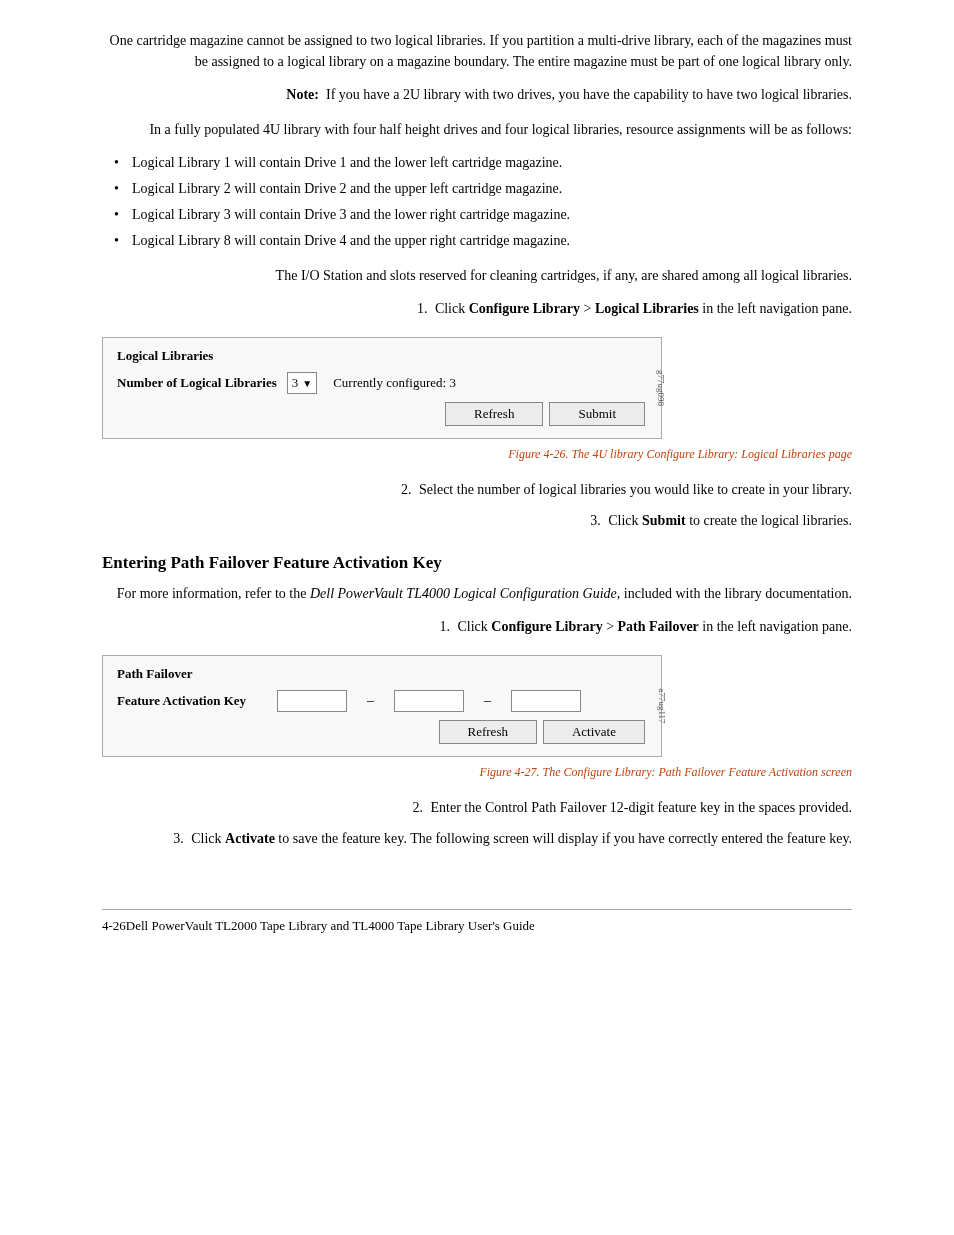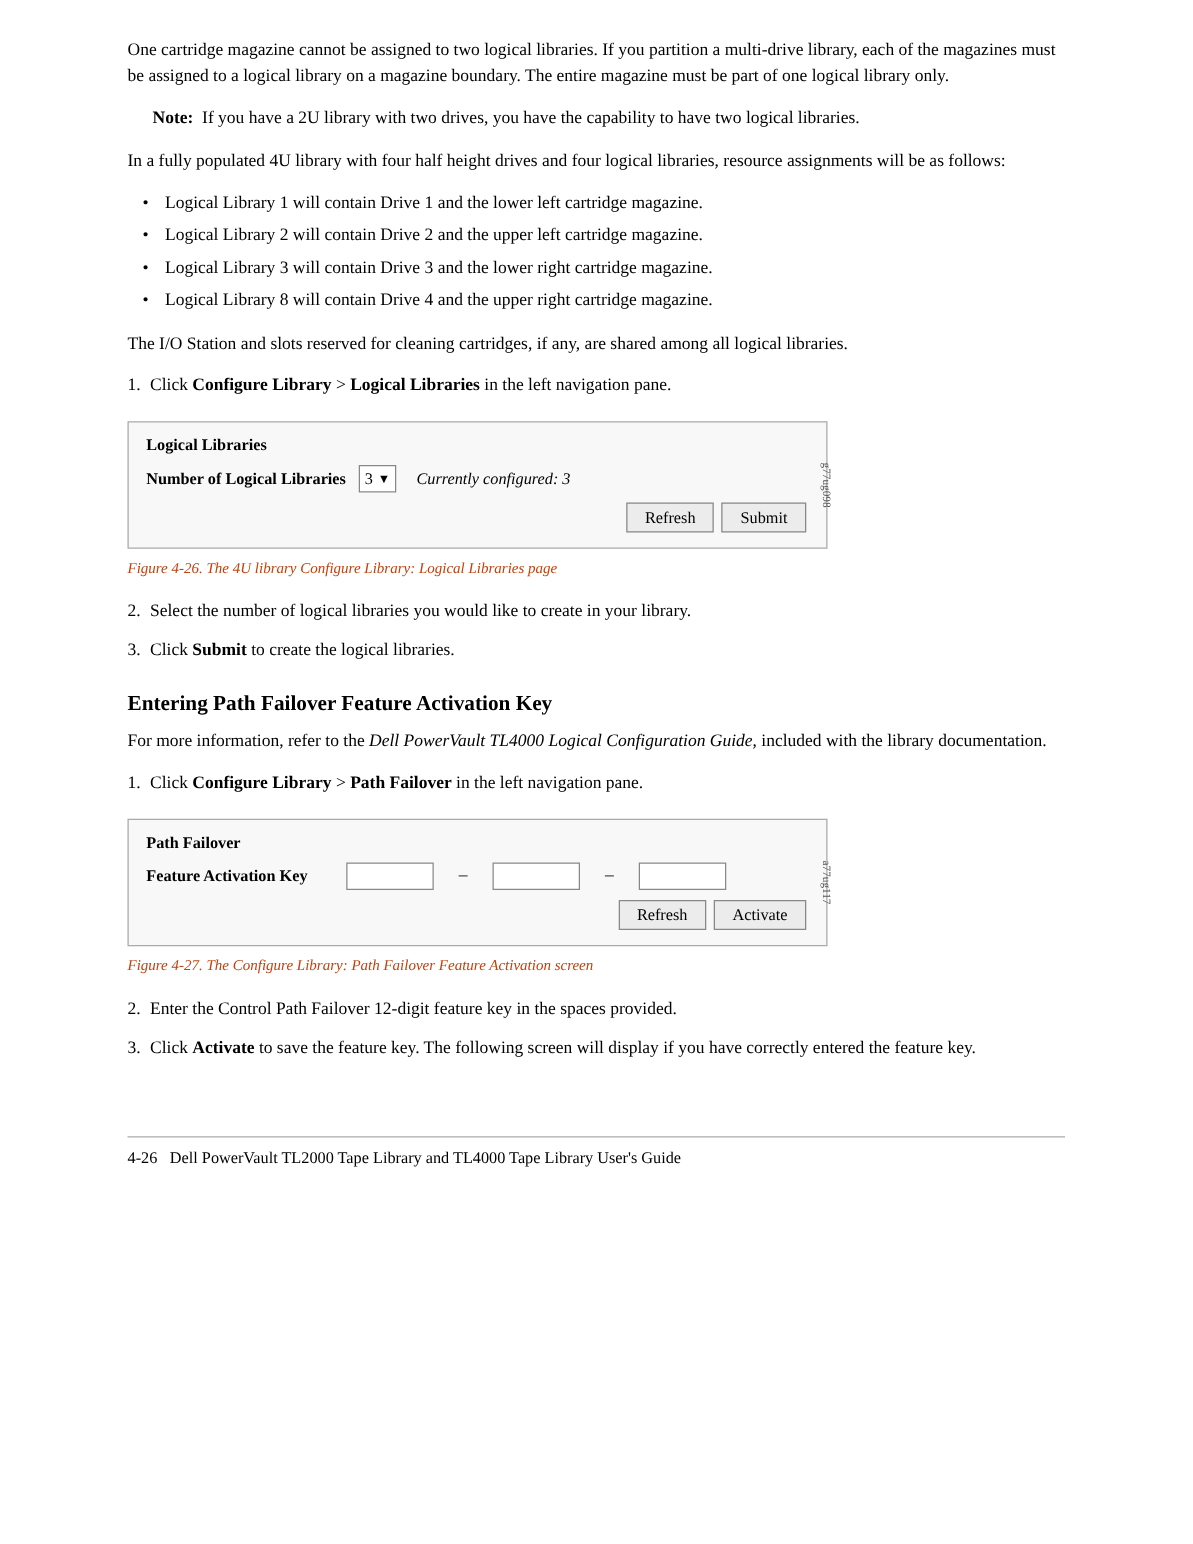--- a/index.html
+++ b/index.html
@@ -12,20 +12,21 @@
       min-height: 1235px;
       padding: 30px 60px 40px 60px;
     }
     .page-content {
       max-width: 750px;
       margin: 0 auto;
     }
     p {
       margin-bottom: 12px;
       line-height: 1.5;
+      text-align: right;
     }
     .note-block {
       margin-bottom: 14px;
       padding-left: 20px;
     }
     .note-label {
       font-weight: bold;
     }
     .bullet-list {
       margin: 8px 0 14px 30px;
@@ -80,33 +81,32 @@
       padding: 2px 4px;
       font-size: 13px;
       gap: 4px;
     }
     .fig-select-arrow {
       font-size: 10px;
     }
     .fig-configured {
       font-size: 13px;
       margin-left: 6px;
-      font-style: italic;
     }
     .fig-buttons {
       display: flex;
       gap: 6px;
       justify-content: flex-end;
       margin-top: 8px;
       padding-right: 2px;
     }
     .fig-btn {
       border: 1px solid #888;
       background: #ececec;
-      padding: 3px 14px;
+      padding: 3px 28px;
       font-size: 13px;
       cursor: pointer;
       font-family: Georgia, serif;
     }
     .fig-side-label {
       position: absolute;
       right: -18px;
       top: 50%;
       transform: translateY(-50%) rotate(90deg);
       font-size: 9px;
@@ -158,21 +158,20 @@
     }
     .pf-dash {
       font-size: 14px;
     }
     .footer-bar {
       border-top: 1px solid #aaa;
       margin-top: 60px;
       padding-top: 8px;
       display: flex;
       align-items: center;
-      gap: 10px;
     }
     .footer-page {
       font-size: 13px;
     }
     .footer-title {
       font-size: 13px;
     }
   </style>
 </head>
 <body>

